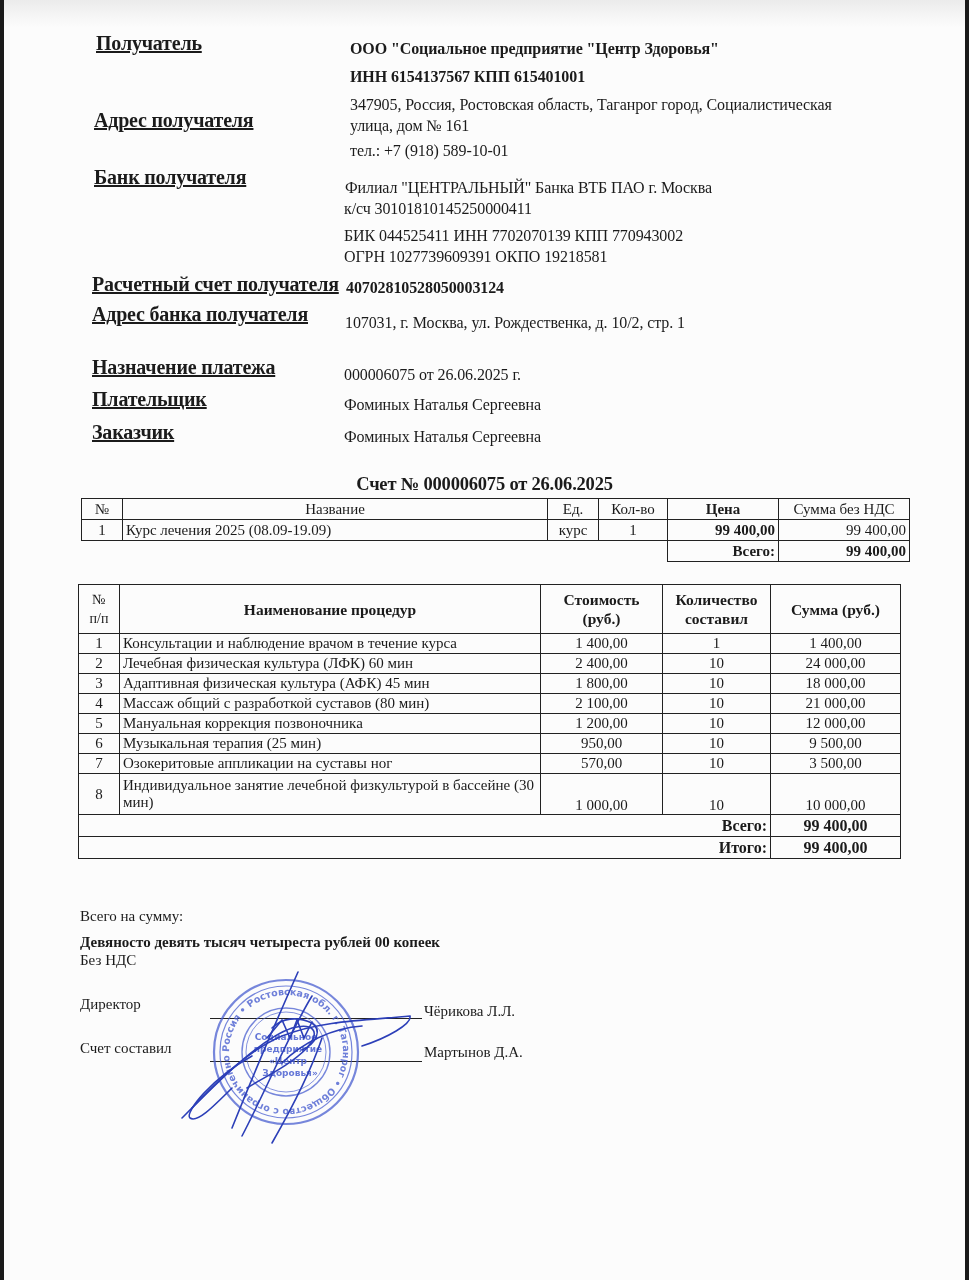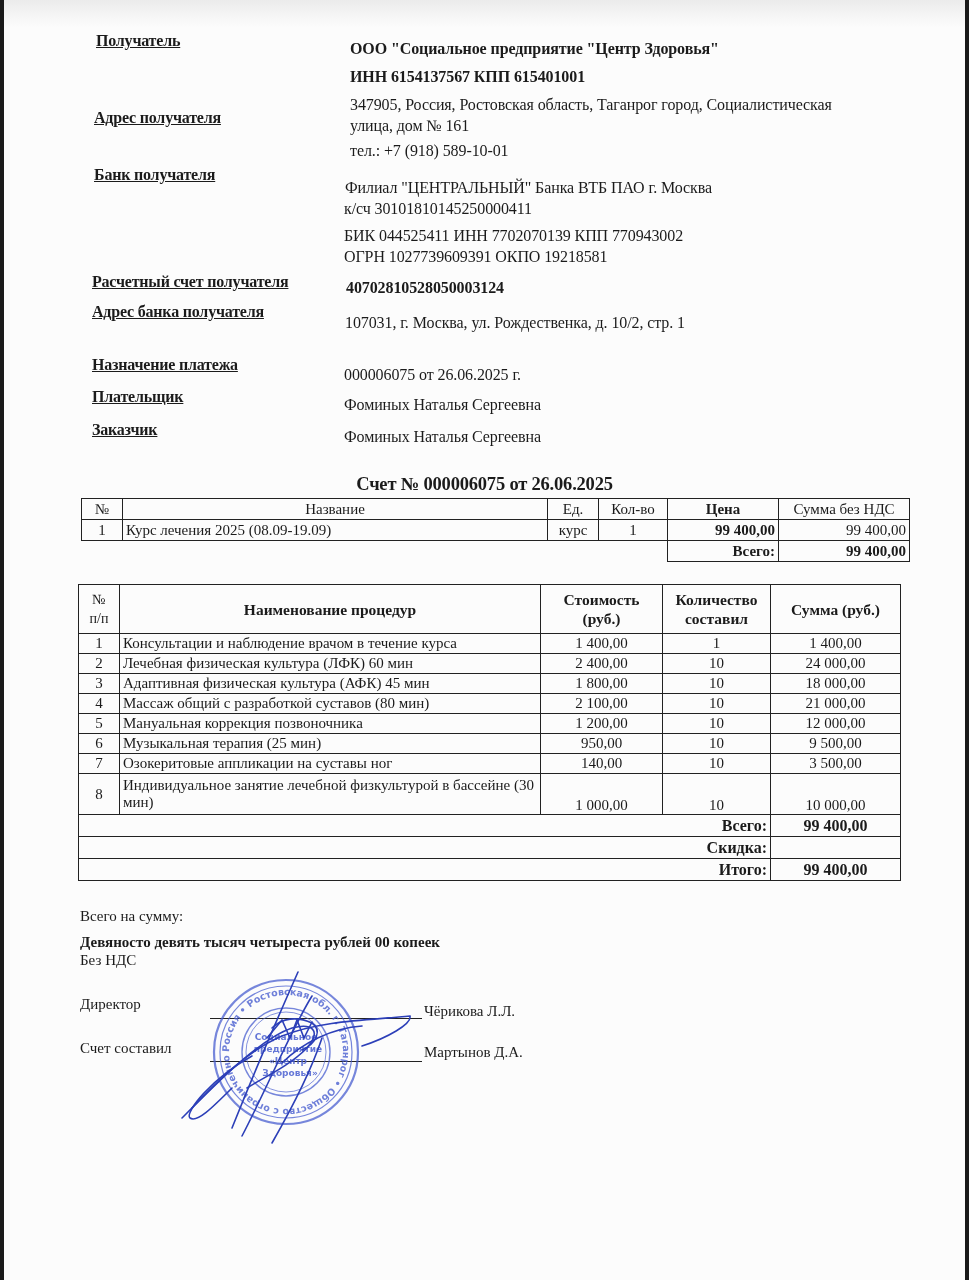--- a/index.html
+++ b/index.html
@@ -13,21 +13,21 @@
     position: absolute; left: 4px; top: 0; width: 961px; height: 1280px;
     background: #fcfcfc;
     overflow: hidden;
   }
   .page::before {
     content: ""; position: absolute; left: 0; right: 0; top: 0; height: 28px;
     background: linear-gradient(180deg, #ebebeb 0%, #f6f6f6 60%, rgba(252,252,252,0) 100%);
   }
   .abs { position: absolute; }
   .label {
-    font-weight: bold; font-size: 16px; text-decoration: underline;
+    font-weight: bold; font-size: 20px; text-decoration: underline;
     letter-spacing: -0.2px; white-space: nowrap;
   }
   .val { font-size: 16px; line-height: 21px; white-space: nowrap; letter-spacing: -0.1px; }
   .val.bold { font-weight: bold; }
 
   .inv-title {
     position: absolute; left: 0; width: 961px; top: 474px; text-align: center;
     font-weight: bold; font-size: 18.5px; letter-spacing: -0.2px;
   }
 
@@ -185,38 +185,34 @@
     <tr>
       <td class="c-no">6</td>
       <td class="c-name">Музыкальная терапия (25 мин)</td>
       <td class="c-cost">950,00</td>
       <td class="c-qty">10</td>
       <td class="c-sum">9 500,00</td>
     </tr>
     <tr>
       <td class="c-no">7</td>
       <td class="c-name">Озокеритовые аппликации на суставы ног</td>
-      <td class="c-cost">140,00</td>
+      <td class="c-cost">570,00</td>
       <td class="c-qty">10</td>
       <td class="c-sum">3 500,00</td>
     </tr>
     <tr class="tall">
       <td class="c-no">8</td>
       <td class="c-name">Индивидуальное занятие лечебной физкультурой в бассейне (30 мин)</td>
       <td class="c-cost vb">1 000,00</td>
       <td class="c-qty vb">10</td>
       <td class="c-sum vb">10 000,00</td>
     </tr>
     <tr class="tot">
       <td colspan="4" class="lbl">Всего:</td>
       <td class="amt">99 400,00</td>
-    </tr>
-    <tr class="tot">
-      <td colspan="4" class="lbl">Скидка:</td>
-      <td class="amt"></td>
     </tr>
     <tr class="tot">
       <td colspan="4" class="lbl">Итого:</td>
       <td class="amt">99 400,00</td>
     </tr>
   </tbody>
     </table>
 
   <div class="words" style="top:908px;">Всего на сумму:</div>
   <div class="words bold" style="top:934px;">Девяносто девять тысяч четыреста рублей 00 копеек</div>

